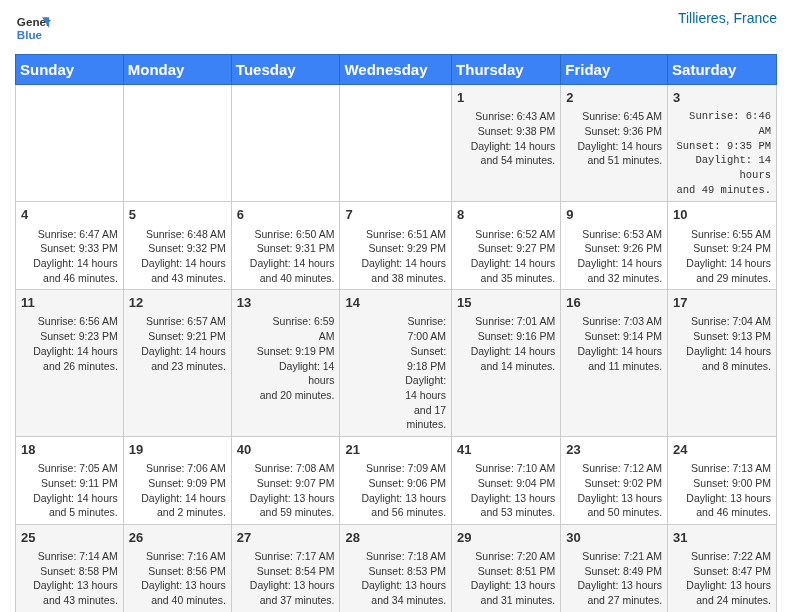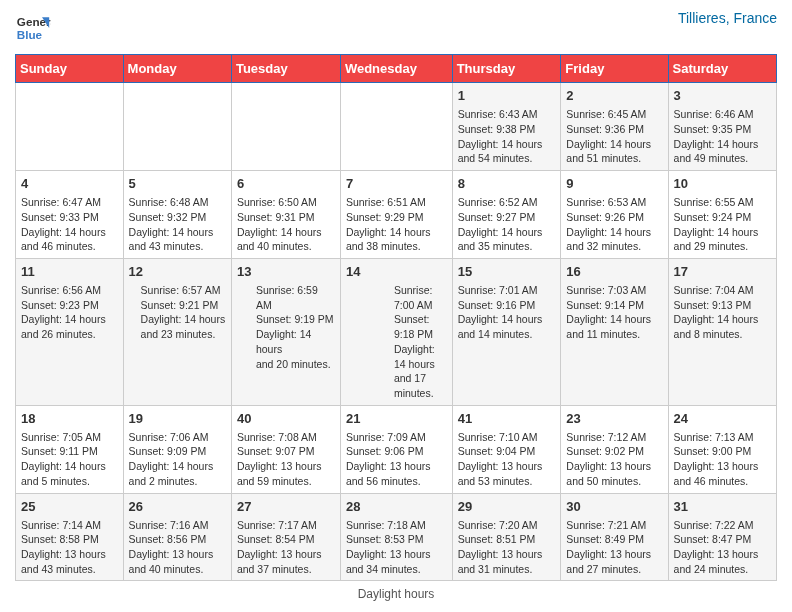--- a/index.html
+++ b/index.html
@@ -36,25 +36,25 @@
     .location {
       font-size: 14px;
       color: #0369a1;
     }
     table {
       width: 100%;
       border-collapse: collapse;
       font-size: 11px;
     }
     thead tr th {
-      background-color: #ef4444;
+      background-color: #3b82f6;
       color: #fff;
       padding: 6px 4px;
       text-align: left;
-      font-size: 13px;
+      font-size: 15px;
       font-weight: bold;
       border: 1px solid #2a6ab8;
     }
     tbody tr td {
       border: 1px solid #ccc;
       vertical-align: top;
       padding: 4px 5px;
       height: 80px;
       width: 113px;
       background: #fff;
@@ -66,20 +66,21 @@
     }
     .day-number {
       font-size: 13px;
       font-weight: bold;
       display: block;
       margin-bottom: 2px;
     }
     .day-info {
       font-size: 10.5px;
       color: #333;
+      text-align: right;
     }
     .empty-cell {
       background: #fff !important;
     }
     .footer {
       margin-top: 6px;
       font-size: 12px;
       color: #555;
       text-align: center;
     }
@@ -127,21 +128,21 @@
         </td>
         <td>
           <span class="day-number">2</span>
           <div class="day-info" style="white-space: pre-line;">Sunrise: 6:45 AM
 Sunset: 9:36 PM
 Daylight: 14 hours
 and 51 minutes.</div>
         </td>
         <td>
           <span class="day-number">3</span>
-          <div class="day-info" style="white-space: pre-line;">Sunrise: 6:46 AM
+          <div class="day-info" style="white-space: pre-line; font-family: Liberation Mono, monospace;">Sunrise: 6:46 AM
 Sunset: 9:35 PM
 Daylight: 14 hours
 and 49 minutes.</div>
         </td>
       </tr>
       <tr>
         <td>
           <span class="day-number">4</span>
           <div class="day-info" style="white-space: pre-line;">Sunrise: 6:47 AM
 Sunset: 9:33 PM

